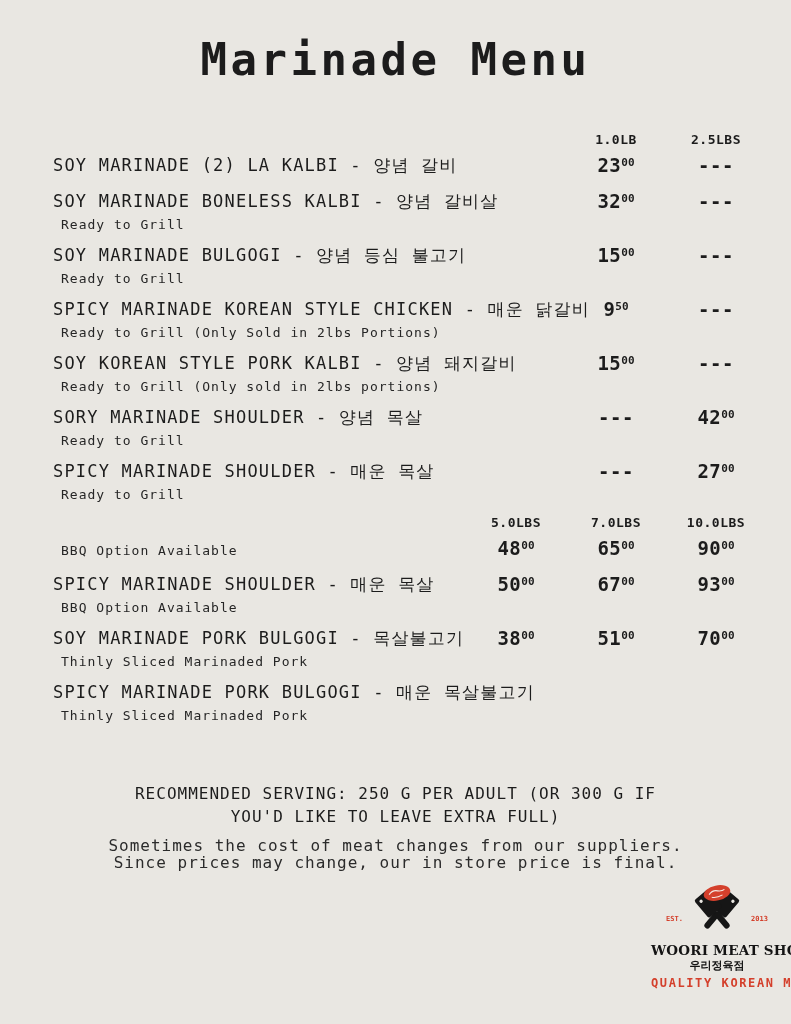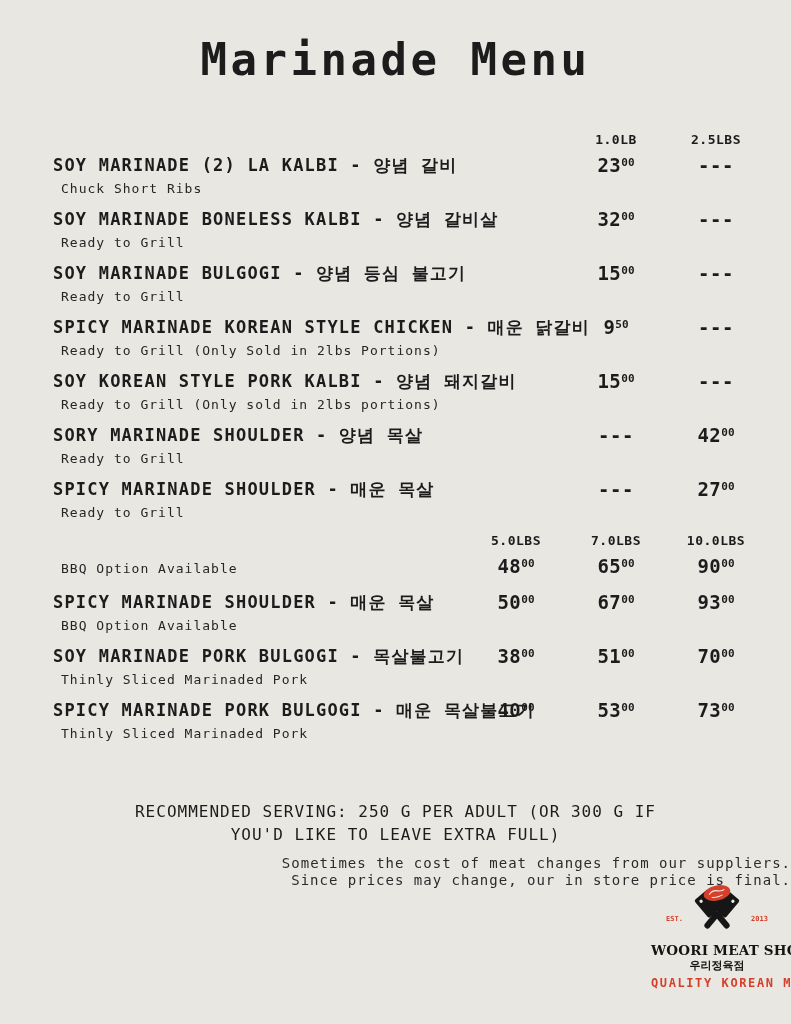--- a/index.html
+++ b/index.html
@@ -23,39 +23,39 @@
   .row { display:flex; align-items:flex-start; }
   .name-col { flex:1 1 auto; min-width:0; }
   .cols { flex:0 0 290px; display:flex; gap:10px; }
   .hdr-row { margin-bottom:7px; }
   .hcell {
     width:90px; text-align:center;
     font-size:13px; font-weight:bold; letter-spacing:0.5px; line-height:16px;
   }
   .item-row { margin-bottom:12px; }
   .item-title {
-    font-size:17px; font-weight:bold; letter-spacing:1.2px;
+    font-size:17px; font-weight:normal; letter-spacing:1.2px;
     line-height:21px; white-space:nowrap;
   }
   .item-desc {
     margin-top:5px; padding-left:8px;
     font-size:13px; letter-spacing:1px; line-height:16px; color:#262626;
     white-space:nowrap;
   }
   .pcell {
     width:90px; text-align:center;
     font-size:19px; font-weight:bold; line-height:21px; white-space:nowrap;
   }
   .pmain { letter-spacing:0.5px; }
   .psup { font-size:11px; position:relative; top:-6px; letter-spacing:0; }
   .section-2 { margin-top:12px; }
   .footer { margin-top:58px; text-align:center; }
   .serving { font-size:16px; letter-spacing:1px; line-height:23px; }
   .note { margin-top:18px; font-size:16px; letter-spacing:1px; line-height:23px; }
-  .fine { margin-top:9px; font-size:14px; letter-spacing:1px; line-height:17px; color:#2b2b2b;text-align:right; }
+  .fine { margin-top:9px; font-size:16px; letter-spacing:1px; line-height:17px; color:#2b2b2b; }
   .logo {
     position:absolute; top:884px; right:8px; width:132px;
     text-align:center;
   }
   .logo-name {
     font-family:"DejaVu Serif", serif; font-weight:bold;
     font-size:13.5px; letter-spacing:0.2px; line-height:16px; color:#141414;
     white-space:nowrap;
   }
   .logo-korean {
@@ -80,21 +80,20 @@
       <div class="cols">
         <div class="hcell"></div>
         <div class="hcell">1.0LB</div>
         <div class="hcell">2.5LBS</div>
       </div>
     </div>
 
     <div class="row item-row">
       <div class="name-col">
         <div class="item-title">SOY MARINADE (2) LA KALBI - 양념 갈비</div>
-        <div class="item-desc">Chuck Short Ribs</div>
       </div>
       <div class="cols">
         <div class="pcell"><span class="pmain"></span><span class="psup"></span></div>
         <div class="pcell"><span class="pmain">23</span><span class="psup">00</span></div>
         <div class="pcell"><span class="pmain">---</span><span class="psup"></span></div>
       </div>
     </div>
 
     <div class="row item-row">
       <div class="name-col">
@@ -211,25 +210,20 @@
         <div class="pcell"><span class="pmain">38</span><span class="psup">00</span></div>
         <div class="pcell"><span class="pmain">51</span><span class="psup">00</span></div>
         <div class="pcell"><span class="pmain">70</span><span class="psup">00</span></div>
       </div>
     </div>
 
     <div class="row item-row">
       <div class="name-col">
         <div class="item-title">SPICY MARINADE PORK BULGOGI - 매운 목살불고기</div>
         <div class="item-desc">Thinly Sliced Marinaded Pork</div>
-      </div>
-      <div class="cols">
-        <div class="pcell"><span class="pmain">40</span><span class="psup">00</span></div>
-        <div class="pcell"><span class="pmain">53</span><span class="psup">00</span></div>
-        <div class="pcell"><span class="pmain">73</span><span class="psup">00</span></div>
       </div>
     </div>
   </div>
 </div>
 
 <div class="footer">
   <div class="serving">
     <div>RECOMMENDED SERVING: 250 G PER ADULT (OR 300 G IF</div>
     <div>YOU'D LIKE TO LEAVE EXTRA FULL)</div>
   </div>

